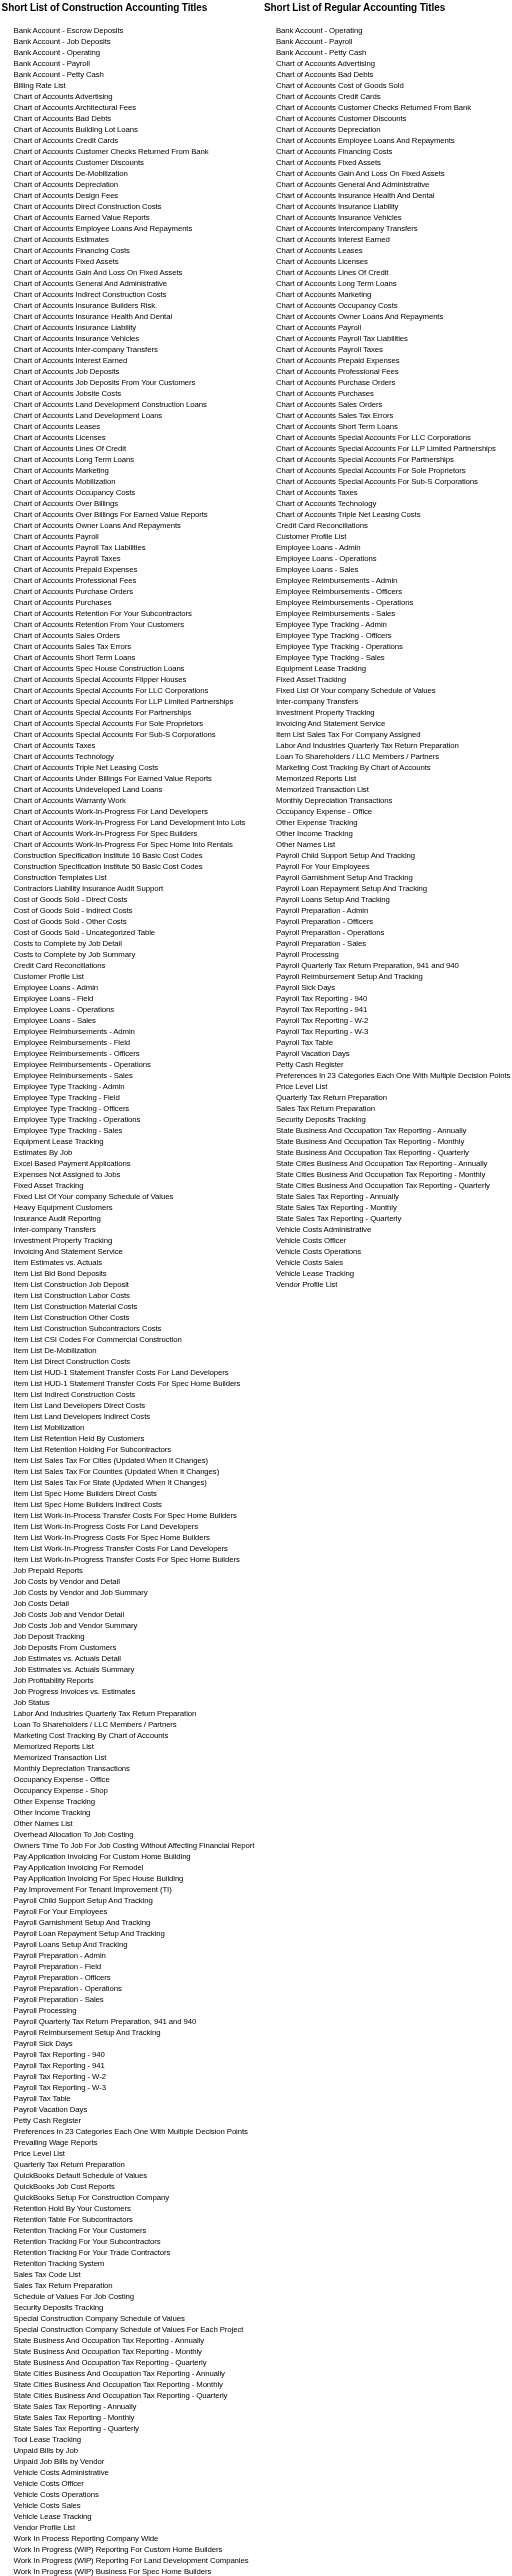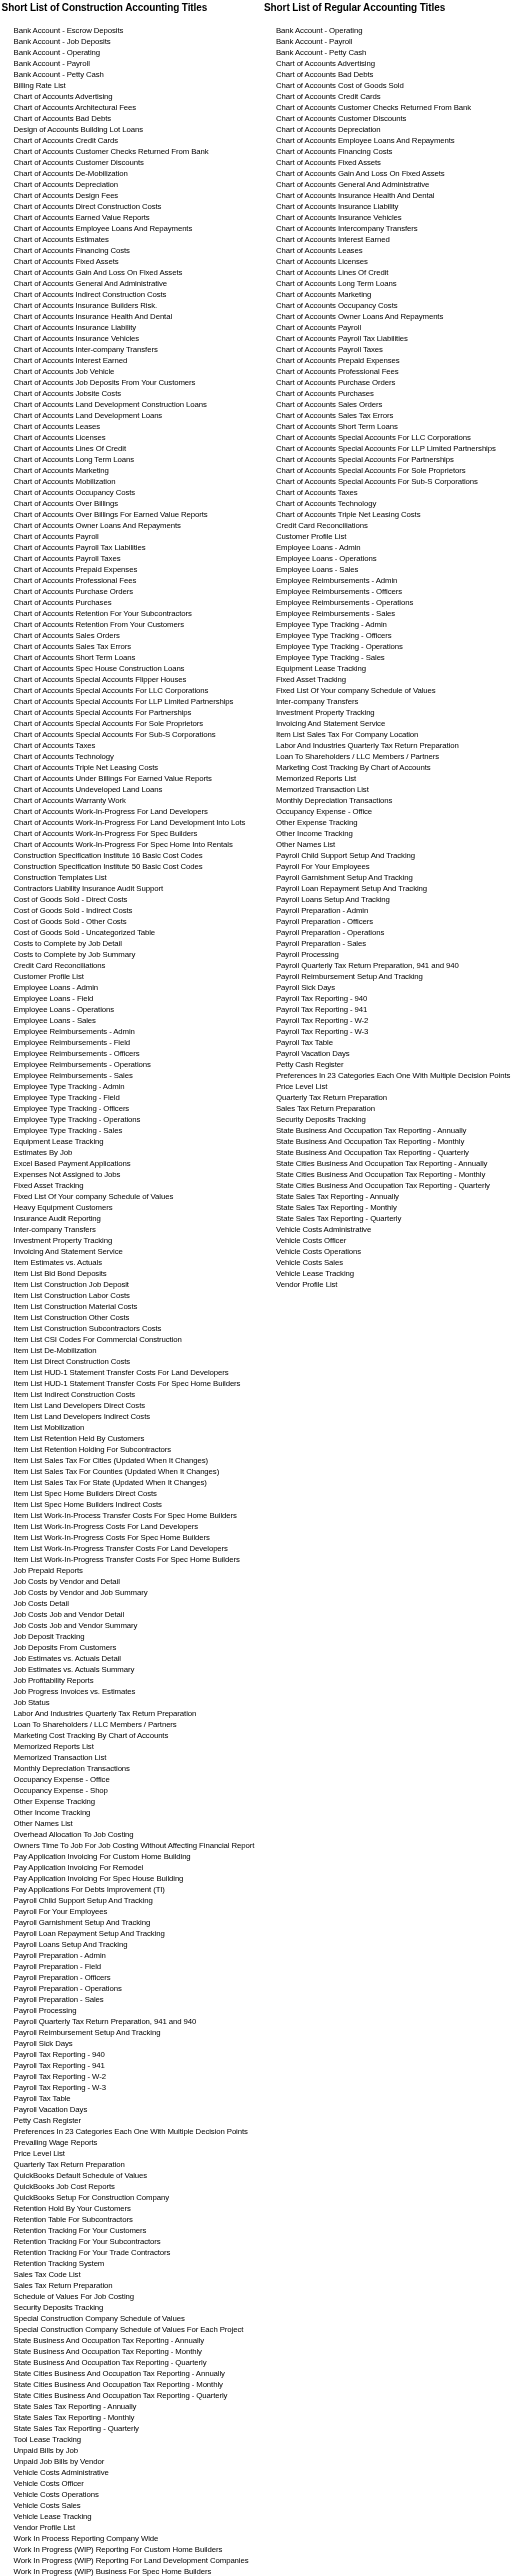--- a/index.html
+++ b/index.html
@@ -20,21 +20,21 @@
   <ul>
       <li>Bank Account - Escrow Deposits</li>
       <li>Bank Account - Job Deposits</li>
       <li>Bank Account - Operating</li>
       <li>Bank Account - Payroll</li>
       <li>Bank Account - Petty Cash</li>
       <li>Billing Rate List</li>
       <li>Chart of Accounts Advertising</li>
       <li>Chart of Accounts Architectural Fees</li>
       <li>Chart of Accounts Bad Debts</li>
-      <li>Design of Accounts Building Lot Loans</li>
+      <li>Chart of Accounts Building Lot Loans</li>
       <li>Chart of Accounts Credit Cards</li>
       <li>Chart of Accounts Customer Checks Returned From Bank</li>
       <li>Chart of Accounts Customer Discounts</li>
       <li>Chart of Accounts De-Mobilization</li>
       <li>Chart of Accounts Depreciation</li>
       <li>Chart of Accounts Design Fees</li>
       <li>Chart of Accounts Direct Construction Costs</li>
       <li>Chart of Accounts Earned Value Reports</li>
       <li>Chart of Accounts Employee Loans And Repayments</li>
       <li>Chart of Accounts Estimates</li>
@@ -42,21 +42,21 @@
       <li>Chart of Accounts Fixed Assets</li>
       <li>Chart of Accounts Gain And Loss On Fixed Assets</li>
       <li>Chart of Accounts General And Administrative</li>
       <li>Chart of Accounts Indirect Construction Costs</li>
       <li>Chart of Accounts Insurance Builders Risk.</li>
       <li>Chart of Accounts Insurance Health And Dental</li>
       <li>Chart of Accounts Insurance Liability</li>
       <li>Chart of Accounts Insurance Vehicles</li>
       <li>Chart of Accounts Inter-company Transfers</li>
       <li>Chart of Accounts Interest Earned</li>
-      <li>Chart of Accounts Job Vehicle</li>
+      <li>Chart of Accounts Job Deposits</li>
       <li>Chart of Accounts Job Deposits From Your Customers</li>
       <li>Chart of Accounts Jobsite Costs</li>
       <li>Chart of Accounts Land Development Construction Loans</li>
       <li>Chart of Accounts Land Development Loans</li>
       <li>Chart of Accounts Leases</li>
       <li>Chart of Accounts Licenses</li>
       <li>Chart of Accounts Lines Of Credit</li>
       <li>Chart of Accounts Long Term Loans</li>
       <li>Chart of Accounts Marketing</li>
       <li>Chart of Accounts Mobilization</li>
@@ -180,21 +180,21 @@
       <li>Occupancy Expense - Office</li>
       <li>Occupancy Expense - Shop</li>
       <li>Other Expense Tracking</li>
       <li>Other Income Tracking</li>
       <li>Other Names List</li>
       <li>Overhead Allocation To Job Costing</li>
       <li>Owners Time To Job For Job Costing Without Affecting Financial Report</li>
       <li>Pay Application Invoicing For Custom Home Building</li>
       <li>Pay Application Invoicing For Remodel</li>
       <li>Pay Application Invoicing For Spec House Building</li>
-      <li>Pay Applications For Debts Improvement (TI)</li>
+      <li>Pay Improvement For Tenant Improvement (TI)</li>
       <li>Payroll Child Support Setup And Tracking</li>
       <li>Payroll For Your Employees</li>
       <li>Payroll Garnishment Setup And Tracking</li>
       <li>Payroll Loan Repayment Setup And Tracking</li>
       <li>Payroll Loans Setup And Tracking</li>
       <li>Payroll Preparation - Admin</li>
       <li>Payroll Preparation - Field</li>
       <li>Payroll Preparation - Officers</li>
       <li>Payroll Preparation - Operations</li>
       <li>Payroll Preparation - Sales</li>
@@ -314,21 +314,21 @@
       <li>Employee Type Tracking - Admin</li>
       <li>Employee Type Tracking - Officers</li>
       <li>Employee Type Tracking - Operations</li>
       <li>Employee Type Tracking - Sales</li>
       <li>Equipment Lease Tracking</li>
       <li>Fixed Asset Tracking</li>
       <li>Fixed List Of Your company Schedule of Values</li>
       <li>Inter-company Transfers</li>
       <li>Investment Property Tracking</li>
       <li>Invoicing And Statement Service</li>
-      <li>Item List Sales Tax For Company Location</li>
+      <li>Item List Sales Tax For Company Assigned</li>
       <li>Labor And Industries Quarterly Tax Return Preparation</li>
       <li>Loan To Shareholders / LLC Members / Partners</li>
       <li>Marketing Cost Tracking By Chart of Accounts</li>
       <li>Memorized Reports List</li>
       <li>Memorized Transaction List</li>
       <li>Monthly Depreciation Transactions</li>
       <li>Occupancy Expense - Office</li>
       <li>Other Expense Tracking</li>
       <li>Other Income Tracking</li>
       <li>Other Names List</li>

